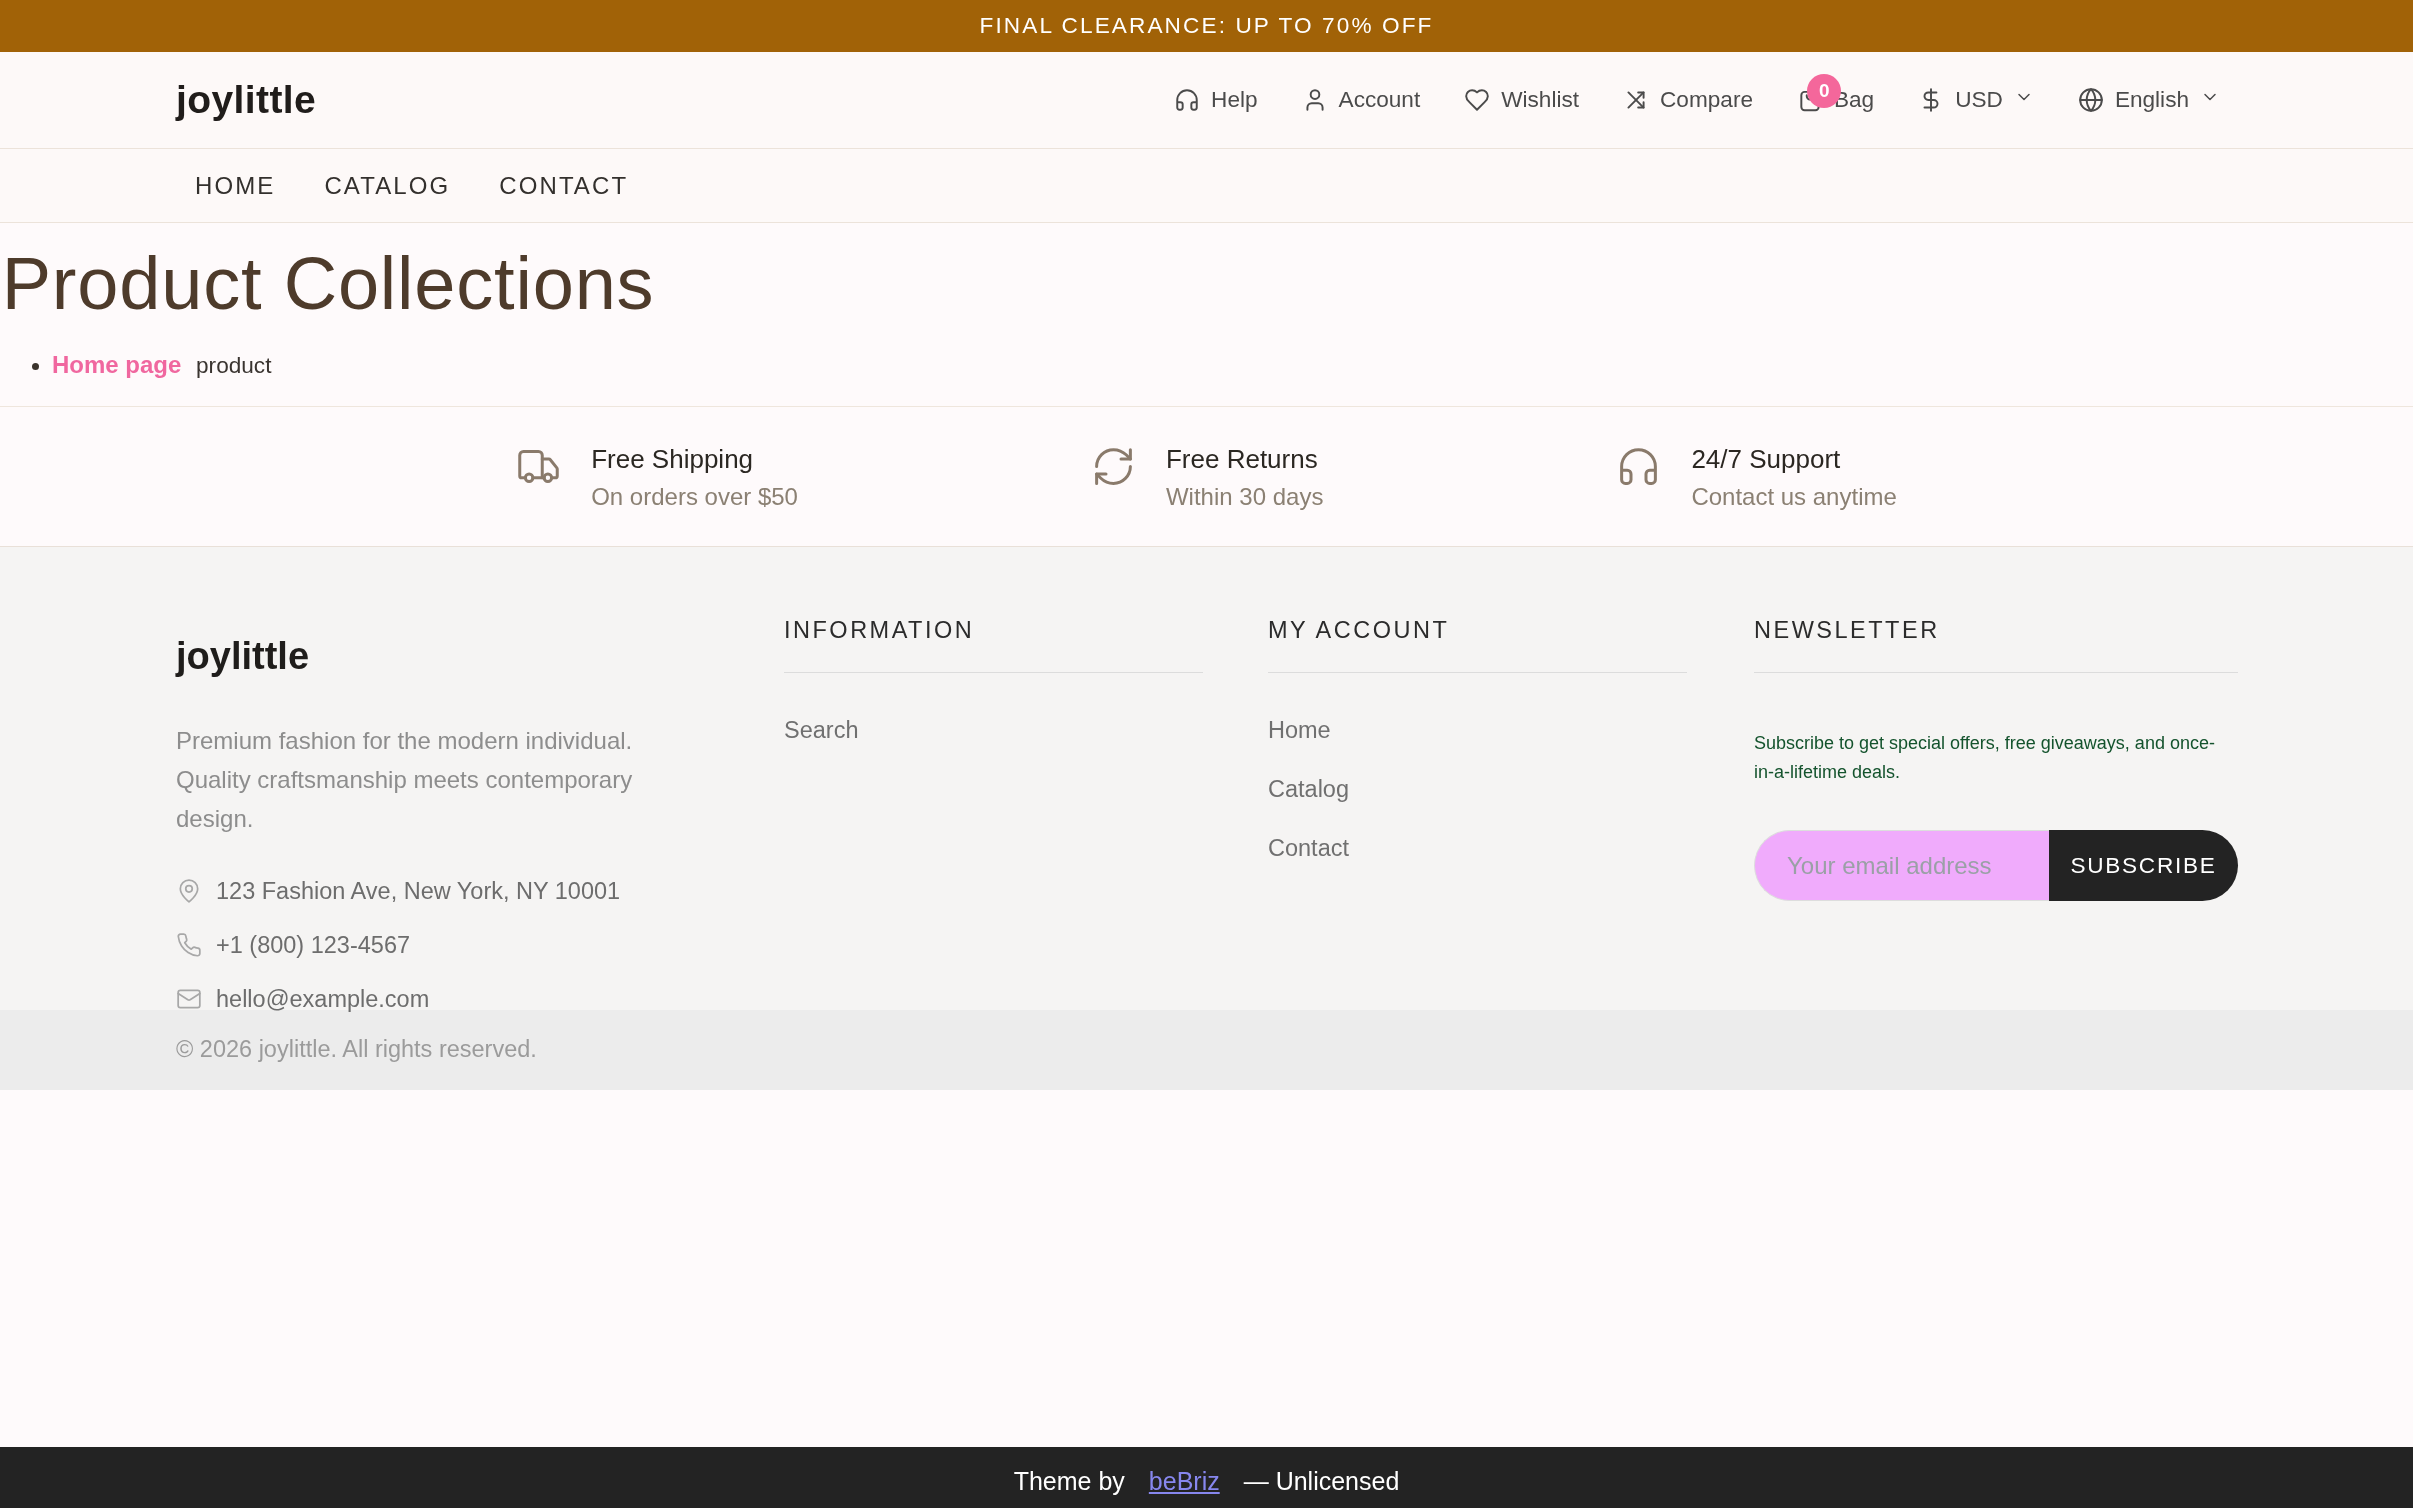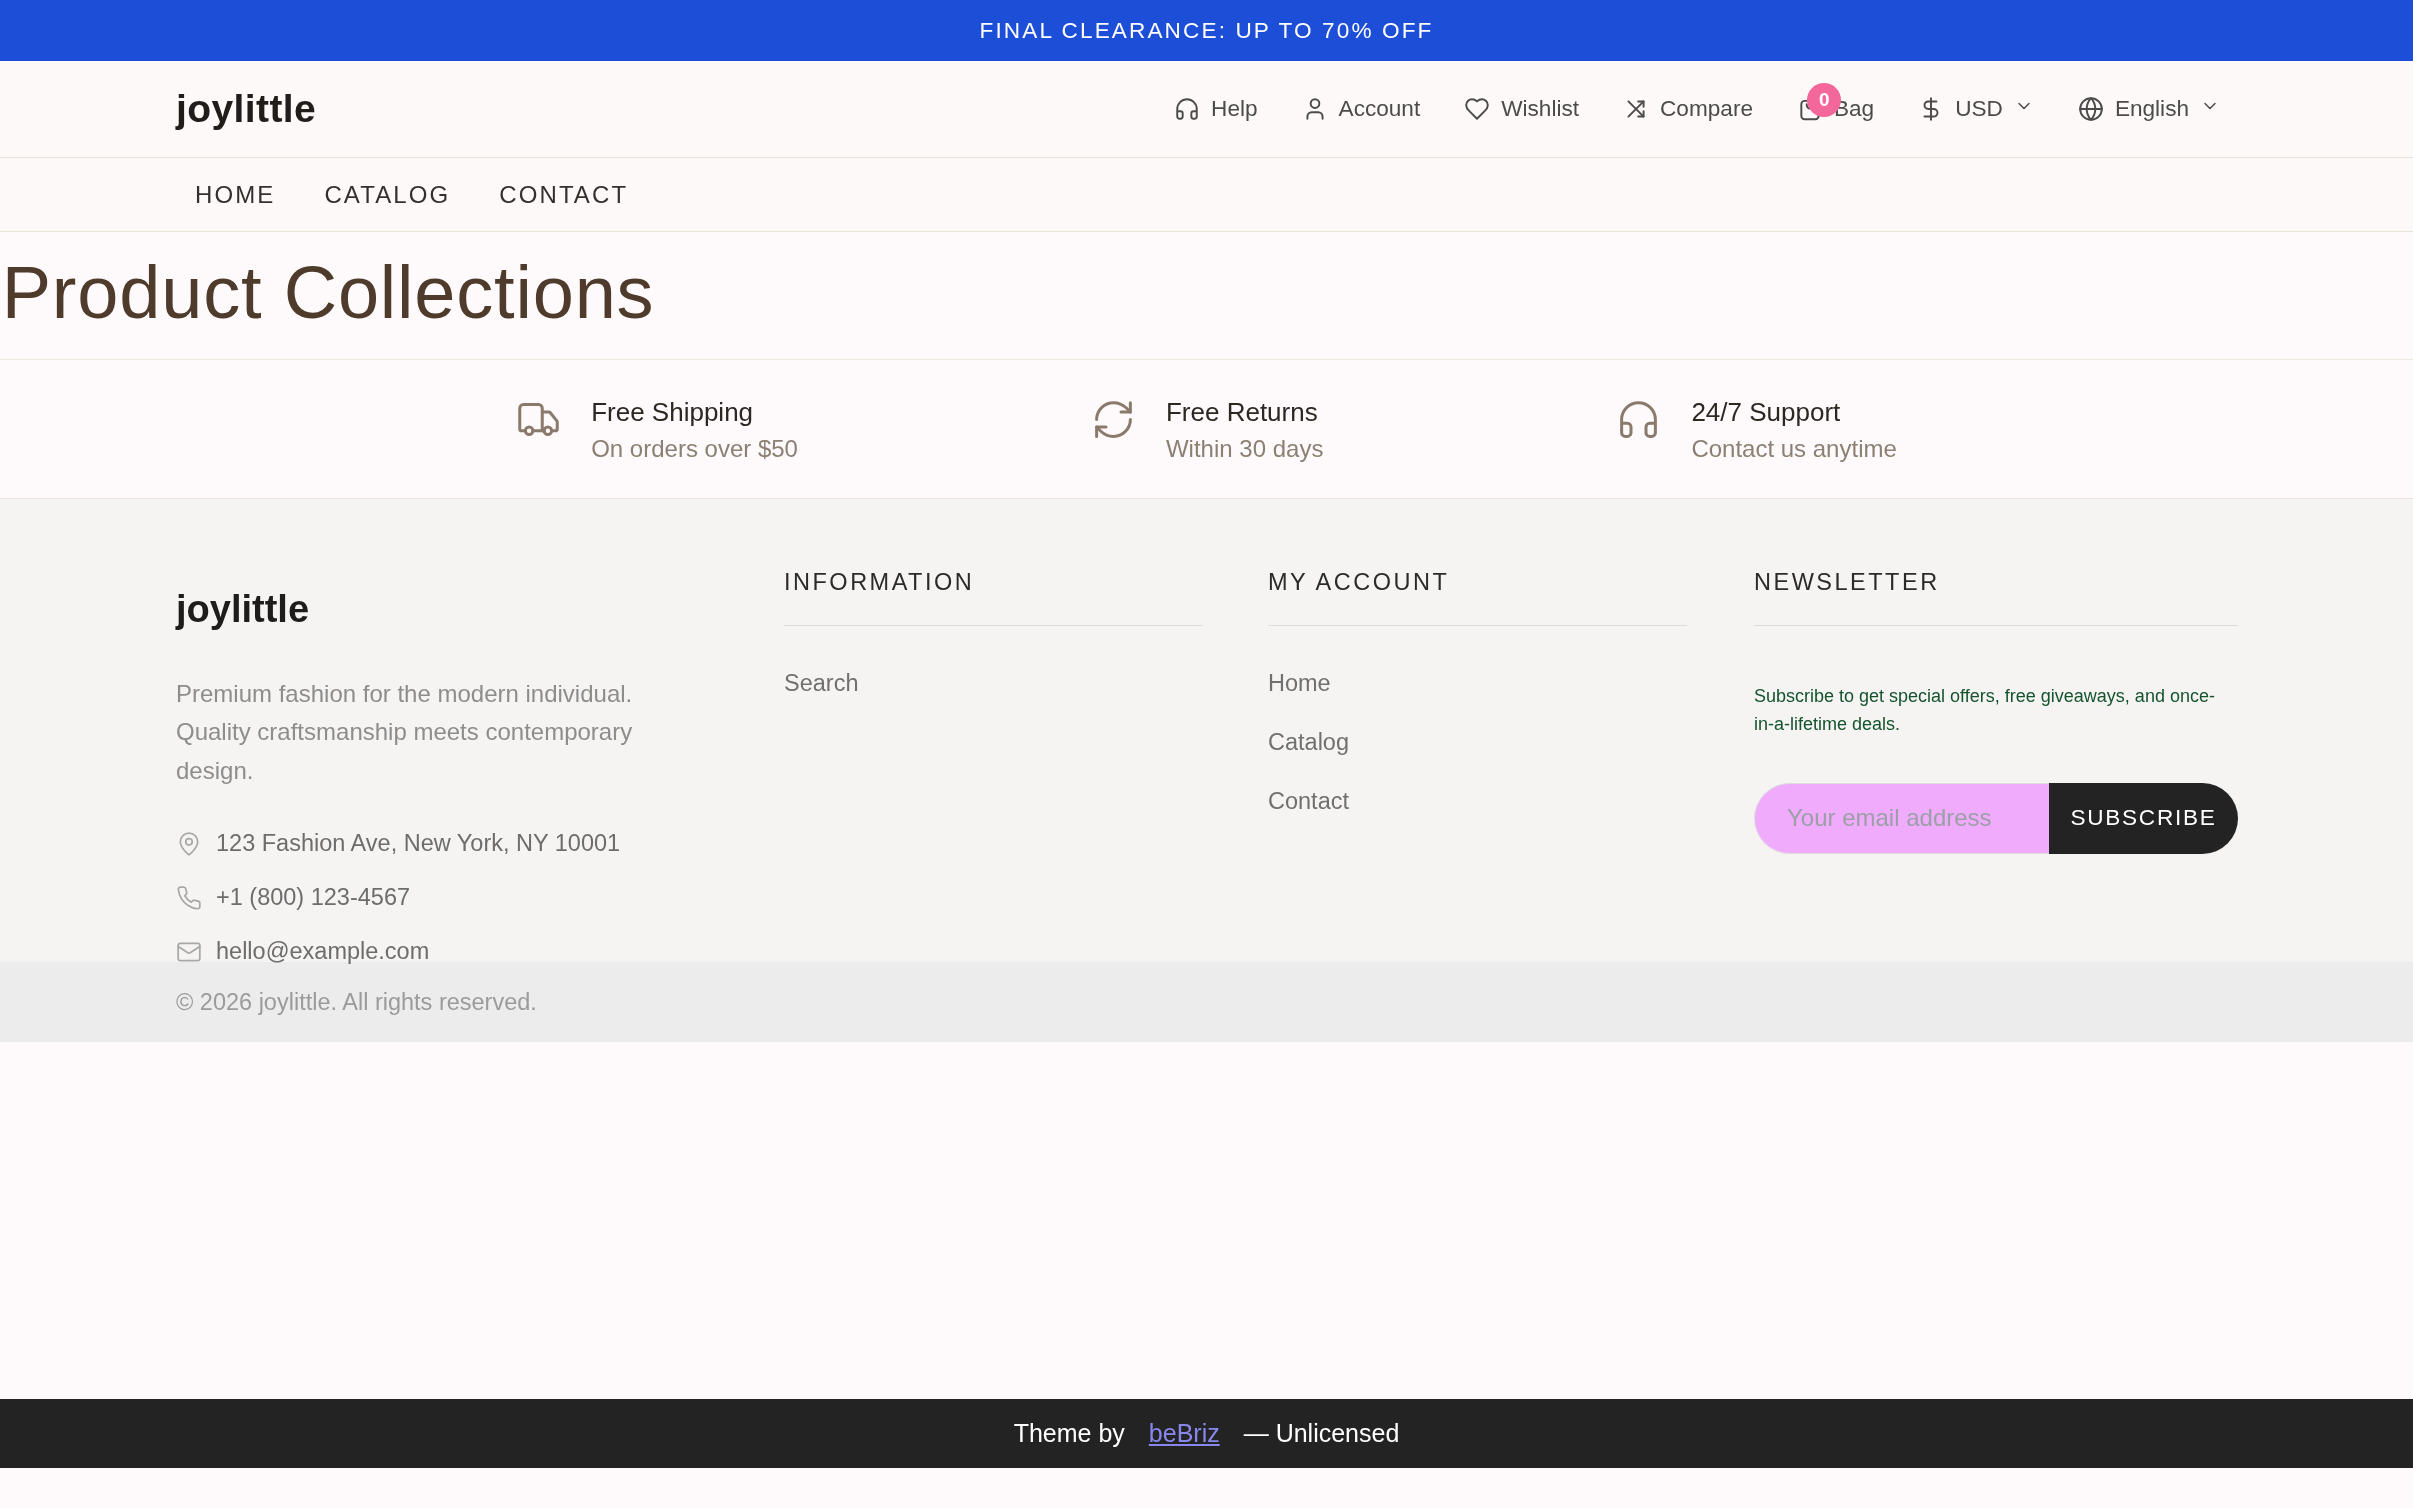--- a/index.html
+++ b/index.html
@@ -1,20 +1,20 @@
 <!DOCTYPE html>
 <html style="font-size:13.4px"><head>
 <meta charset="utf-8">
 <style>
   * { margin:0; padding:0; box-sizing:border-box; }
   html,body { width:2413px; }
   body { font-family:"Liberation Sans", sans-serif; background:#fefafb; color:#333; }
 
   
-  .announcement { height:61px; background:#1d4ed8; color:#fff; display:flex; align-items:center; justify-content:center; font-size:22.6px; letter-spacing:2.1px; }
+  .announcement { height:52px; background:#a16207; color:#fff; display:flex; align-items:center; justify-content:center; font-size:22.6px; letter-spacing:2.1px; }
 
   
   .header { height:97px; background:#fdf9f8; display:flex; align-items:center; padding:0 193px 0 176px; border-bottom:1.7px solid #ece3da; }
   .logo { font-size:39px; font-weight:700; color:#201d1b; letter-spacing:0.4px; }
   .header-menu { margin-left:auto; display:flex; align-items:center; gap:44px; font-size:22.6px; color:#4b4b4b; }
   .hm-item { display:flex; align-items:flex-start; gap:11px; cursor:pointer; white-space:nowrap; }
   .hm-item svg { width:26px; height:26px; stroke:#4b4b4b; }
   .icon svg { fill:none; stroke:currentColor; stroke-width:1.8; stroke-linecap:round; stroke-linejoin:round; display:block; }
   .bag-wrap { position:relative; }
   .badge { position:absolute; top:-13.4px; right:-18.4px; min-width:34px; height:34px; background:#f4679b; color:#fff; border-radius:50%; display:flex; align-items:center; justify-content:center; font-size:19px; font-weight:700; }
@@ -215,20 +215,26 @@
 </header>
 
 <nav class="nav">
   <a>HOME</a>
   <a>CATALOG</a>
   <a>CONTACT</a>
 </nav>
 
 <main class="main">
   <h1 class="page-title">Product Collections</h1>
+  <ul class="breadcrumb">
+    <li>
+      <a class="crumb-link">Home page</a>
+      <span class="crumb-current">product</span>
+    </li>
+  </ul>
 
   <section class="features">
     <div class="feature">
       <span class="icon f-icon">
           <svg viewBox="0 0 24 24">
             <use href="#i-truck"></use>
           </svg>
         </span>
       <div>
         <div class="f-title">Free Shipping</div>

